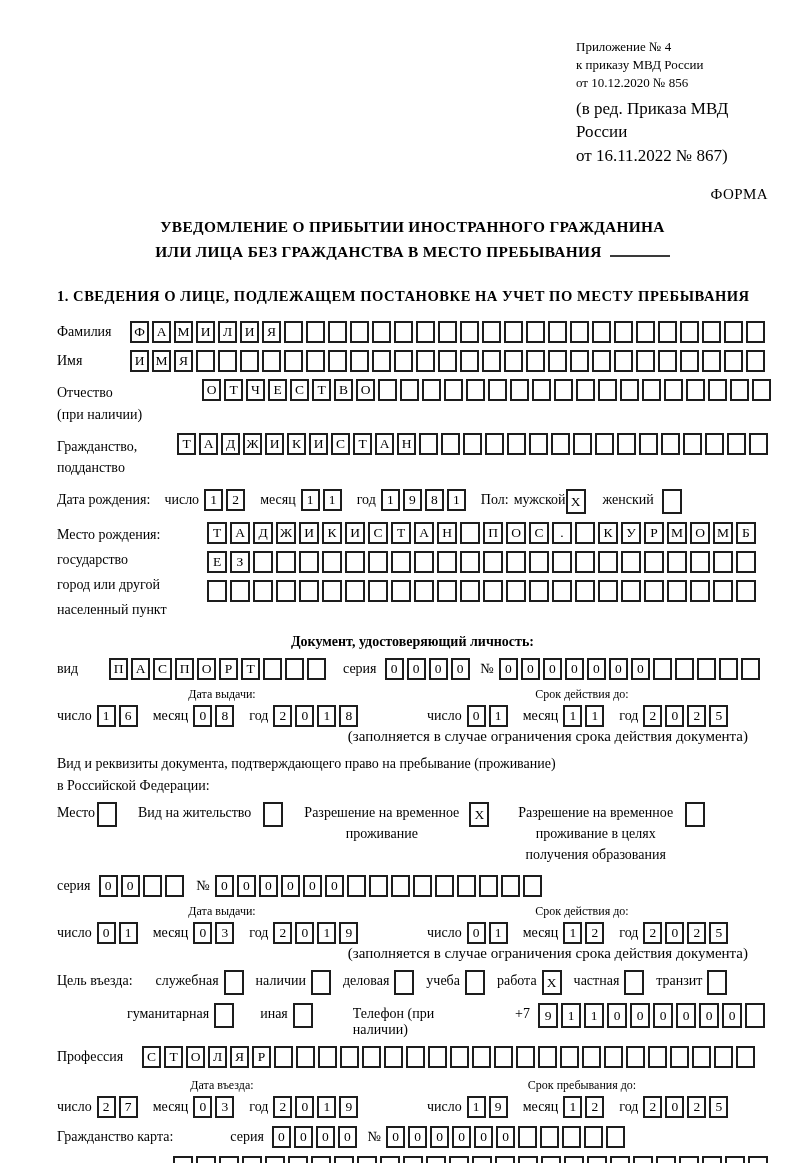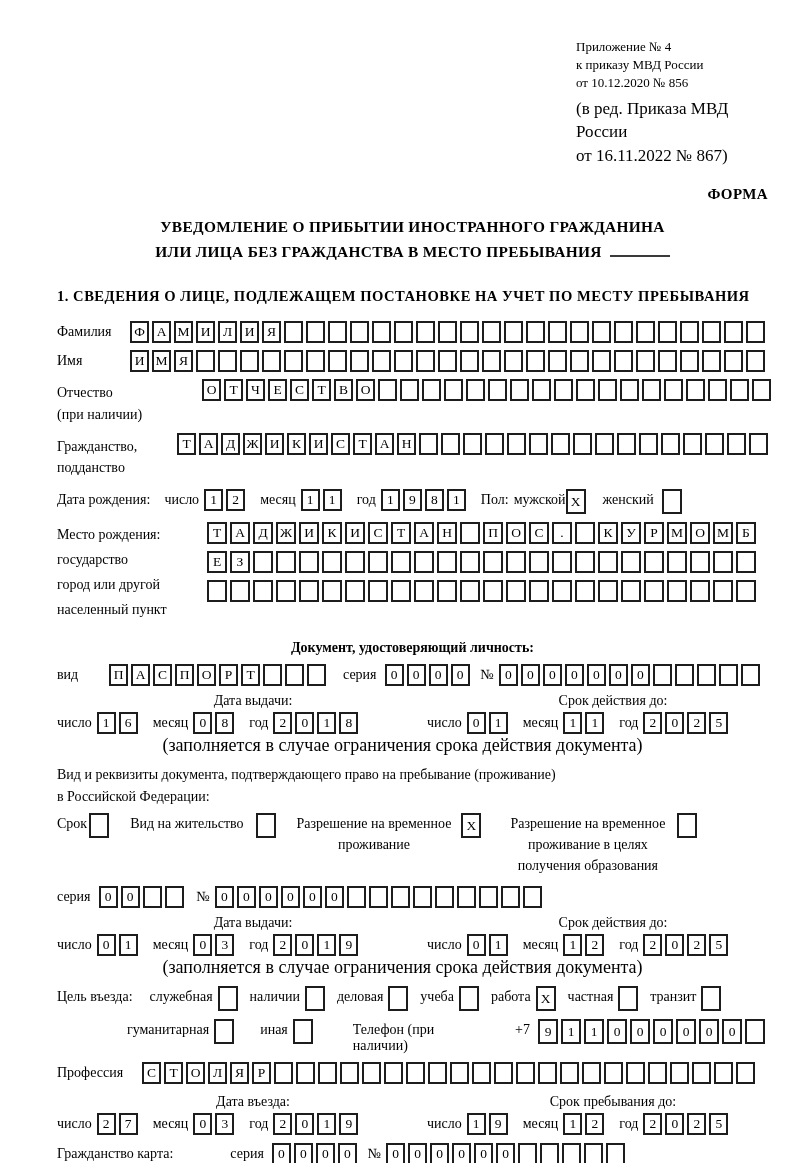--- a/index.html
+++ b/index.html
@@ -5,21 +5,21 @@
   html,body{margin:0;padding:0;background:#fff;}
   .page{
     width:800px;height:1163px;box-sizing:border-box;
     padding:38px 32px 20px 57px;overflow:hidden;position:relative;
     font-family:"Liberation Serif","DejaVu Serif",serif;color:#000;font-size:14px;
     background:#fff;
   }
   
   .hdr{width:192px;margin-left:auto;font-size:13px;line-height:1.4;}
   .hdr .ed{font-size:17px;margin-top:4px;}
-  .forma{text-align:right;font-weight:bold;font-size:15px;margin-top:18px;letter-spacing:.4px;}
+  .forma{text-align:right;font-weight:normal;font-size:15px;margin-top:18px;letter-spacing:.4px;}
   .title{text-align:center;font-weight:bold;font-size:15.4px;line-height:1.6;margin-top:12px;letter-spacing:.3px;}
   .t-underline{display:inline-block;width:60px;border-bottom:2px solid #3a3a3a;margin-left:8px;vertical-align:baseline;}
   .sec{font-weight:bold;font-size:14.6px;letter-spacing:.5px;margin:24px 0 16px;}
   
   .row{display:flex;align-items:flex-start;margin-bottom:7px;}
   .lbl{flex-shrink:0;padding-top:3px;}
   .boxes{white-space:nowrap;text-decoration:underline;}
   .box{
     display:inline-block;box-sizing:border-box;width:19px;height:22px;
     border:2px solid #1d1d1d;margin-right:3px;text-align:center;
@@ -27,27 +27,27 @@
   }
   .bp .box,.lr .box{width:20px;}
   .cbx .box{width:20px;height:25px;line-height:21px;}
   .w73{width:73px;} .w145{width:145px;} .w120{width:120px;} .w150{width:150px;} .w116{width:116px;} .w85{width:85px;}
   .two-line div{line-height:1.55;}
   
   .dlabel{margin-right:5px;}
   .dboxes{margin-right:12px;white-space:nowrap;}
   .dgroup{display:inline-flex;align-items:flex-start;}
   .dgroup .dlabel{padding-top:3px;}
-  .dates-headings{display:flex;font-size:14px;margin-bottom:3px;justify-content:flex-end;}
+  .dates-headings{display:flex;font-size:12px;margin-bottom:3px;}
   .dh1{width:330px;text-align:center;font-weight:normal;}
   .dh2{margin-left:40px;width:310px;text-align:center;}
   .dates-rows{display:flex;}
   .dcol1{width:330px;}
   .dcol2{margin-left:40px;}
-  .note{font-size:18px;text-align:center;padding-right:20px;margin:1px 0 8px;}
+  .note{font-size:15px;text-align:right;padding-right:20px;margin:1px 0 8px;}
   .center-h{font-weight:bold;text-align:center;font-size:14px;margin:2px 0 8px;}
   
   .stayline{display:flex;align-items:flex-start;margin:4px 0 10px;}
   .stayitem{display:flex;align-items:flex-start;}
   .stacked{text-align:center;line-height:1.5;} .gap18{width:18px;flex-shrink:0;} .gap26{width:26px;flex-shrink:0;}
   .purpose-row{display:flex;align-items:flex-start;margin-bottom:8px;}
   .purpose-row .pi{display:flex;align-items:flex-start;margin-right:9px;}
   .purpose-row .pi .lbl{padding-right:5px;text-align:center;}
   .indent70{margin-left:70px;}
   .phone-lbl{margin-left:28px;padding-top:3px;}
@@ -117,21 +117,21 @@
         <span class="dlabel">год</span>
         <span class="dboxes"><span class="box">1</span><span class="box">9</span><span class="box">8</span><span class="box">1</span></span>
       </span>
     <span class="lbl" style="margin-right:5px;">Пол:</span>
     <span class="lbl" style="">мужской</span>
     <span class="boxes cbx"><span class="box">X</span></span>
     <span class="lbl" style="margin:0 8px 0 14px;">женский</span>
     <span class="boxes cbx"><span class="box"></span></span>
   </div>
 
-  <div class="row bp" style="margin-top:8px;margin-bottom:18px;">
+  <div class="row bp" style="margin-top:8px;margin-bottom:12px;">
     <span class="lbl w150 bp-labels" style="padding-top:0;">
       <div>Место рождения:</div>
       <div>государство</div>
       <div>город или другой</div>
       <div>населенный пункт</div>
     </span>
     <span class="col">
       <span class="boxrow boxes"><span class="box">Т</span><span class="box">А</span><span class="box">Д</span><span class="box">Ж</span><span class="box">И</span><span class="box">К</span><span class="box">И</span><span class="box">С</span><span class="box">Т</span><span class="box">А</span><span class="box">Н</span><span class="box"></span><span class="box">П</span><span class="box">О</span><span class="box">С</span><span class="box">.</span><span class="box"></span><span class="box">К</span><span class="box">У</span><span class="box">Р</span><span class="box">М</span><span class="box">О</span><span class="box">М</span><span class="box">Б</span></span>
       <span class="boxrow boxes"><span class="box">Е</span><span class="box">З</span><span class="box"></span><span class="box"></span><span class="box"></span><span class="box"></span><span class="box"></span><span class="box"></span><span class="box"></span><span class="box"></span><span class="box"></span><span class="box"></span><span class="box"></span><span class="box"></span><span class="box"></span><span class="box"></span><span class="box"></span><span class="box"></span><span class="box"></span><span class="box"></span><span class="box"></span><span class="box"></span><span class="box"></span><span class="box"></span></span>
       <span class="boxrow boxes"><span class="box"></span><span class="box"></span><span class="box"></span><span class="box"></span><span class="box"></span><span class="box"></span><span class="box"></span><span class="box"></span><span class="box"></span><span class="box"></span><span class="box"></span><span class="box"></span><span class="box"></span><span class="box"></span><span class="box"></span><span class="box"></span><span class="box"></span><span class="box"></span><span class="box"></span><span class="box"></span><span class="box"></span><span class="box"></span><span class="box"></span><span class="box"></span></span>
@@ -174,21 +174,21 @@
     <div class="note">(заполняется в случае ограничения срока действия документа)</div>
   </div>
 
   <div style="line-height:1.6;">
     <div>Вид и реквизиты документа, подтверждающего право на пребывание (проживание)</div>
     <div>в Российской Федерации:</div>
   </div>
 
   <div class="stayline cbx">
     <div class="stayitem">
-      <span class="lbl" style="padding-right:2px;">Срок</span>
+      <span class="lbl" style="padding-right:2px;">Место</span>
       <span class="boxes"><span class="box"></span></span>
     </div>
     <span class="gap18"></span>
     <div class="stayitem">
       <span class="lbl" style="padding-right:12px;">Вид на жительство</span>
       <span class="boxes"><span class="box"></span></span>
     </div>
     <span class="gap18"></span>
     <div class="stayitem">
       <span class="stacked" style="padding-right:10px;">
@@ -235,21 +235,21 @@
           <span class="dlabel">месяц</span>
           <span class="dboxes"><span class="box">1</span><span class="box">2</span></span>
           <span class="dlabel">год</span>
           <span class="dboxes"><span class="box">2</span><span class="box">0</span><span class="box">2</span><span class="box">5</span></span>
         </div>
     </div>
     <div class="note">(заполняется в случае ограничения срока действия документа)</div>
   </div>
 
   <div class="purpose-row cbx">
-    <span class="lbl" style="margin-right:17px;">Цель въезда:</span>
+    <span class="lbl" style="margin-right:23px;">Цель въезда:</span>
     <span class="pi">
         <span class="lbl">служебная</span>
         <span class="boxes"><span class="box"></span></span>
       </span>
     <span class="pi">
         <span class="lbl">наличии</span>
         <span class="boxes"><span class="box"></span></span>
       </span>
     <span class="pi">
         <span class="lbl">деловая</span>

